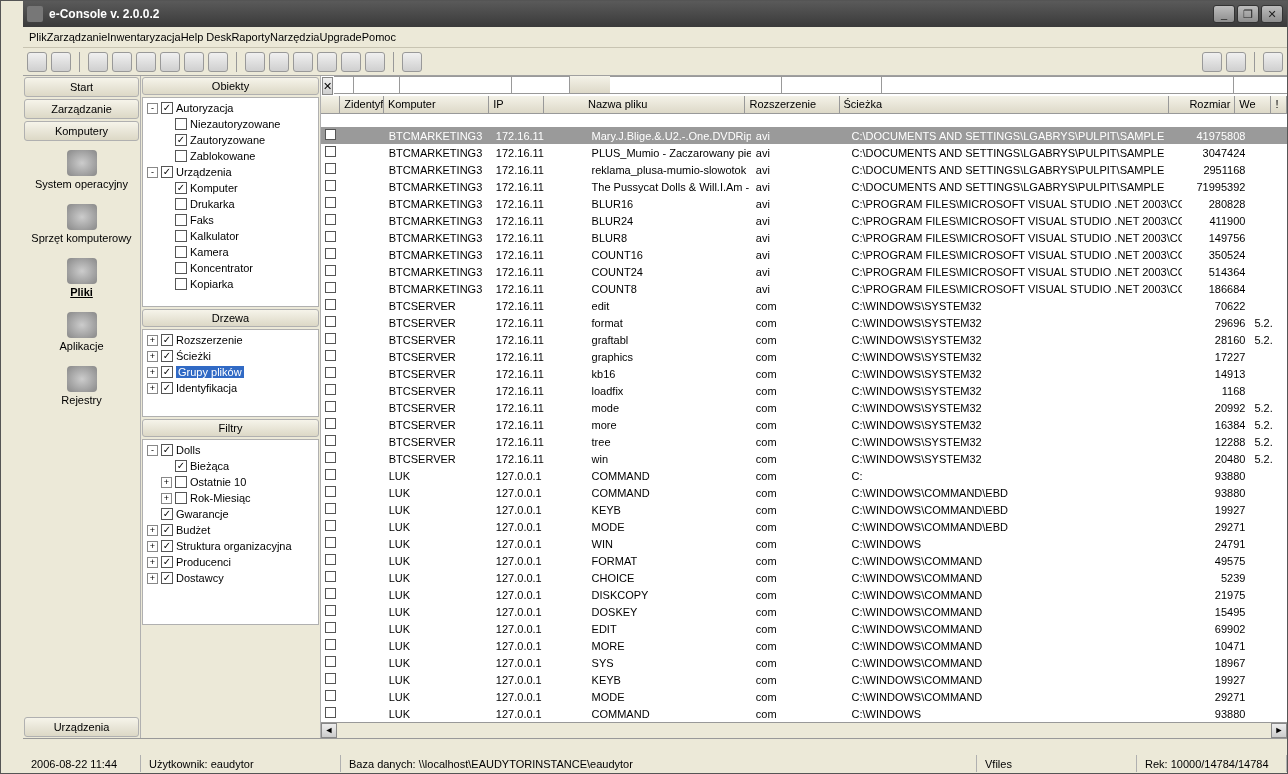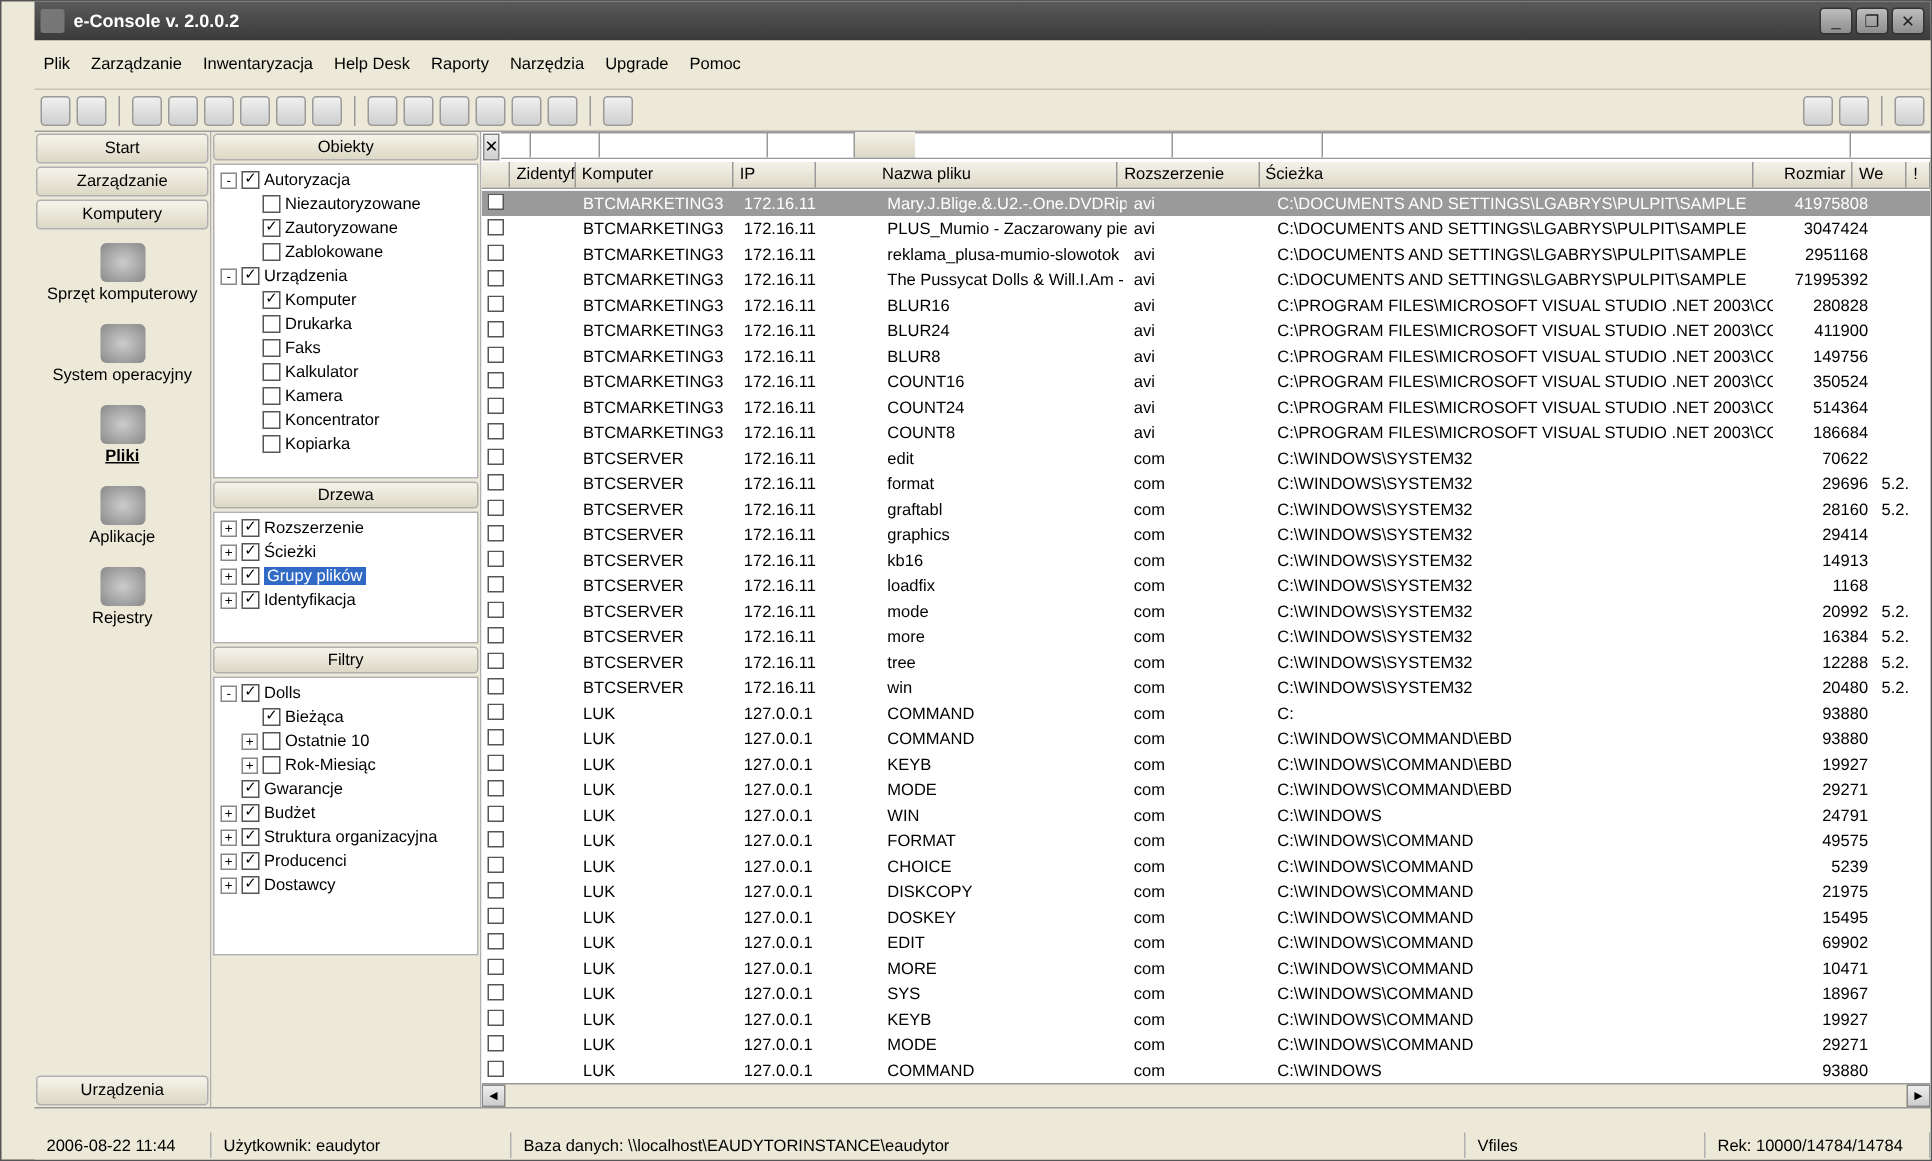--- a/index.html
+++ b/index.html
@@ -3,21 +3,21 @@
 <meta charset="utf-8">
 <style>
 * { box-sizing: border-box; margin: 0; padding: 0; }
 html, body { width: 1288px; height: 774px; overflow: hidden; font-family: Tahoma, Arial, sans-serif; font-size: 11px; background: #fff; color: #000; }
 .window { width: 1288px; height: 774px; display: flex; flex-direction: column; border: 1px solid #555; background: #ece9d8; padding-left: 22px; }
 .titlebar { height: 26px; background: linear-gradient(#5a5a5a,#3a3a3a); color: #fff; display: flex; align-items: center; padding: 0 4px; }
 .titlebar .app-icon { width: 16px; height: 16px; background: #777; border-radius: 2px; margin-right: 6px; }
 .titlebar .title { font-weight: bold; font-size: 12px; flex: 1; }
 .titlebar .winbtns { display: flex; gap: 2px; }
 .winbtn { width: 22px; height: 18px; background: linear-gradient(#bdbdbd,#8e8e8e); border: 1px solid #333; border-radius: 3px; display: flex; align-items: center; justify-content: center; font-size: 11px; cursor: pointer; color:#222; }
-.menubar { height: 33px; background: #ece9d8; display: flex; align-items: center; padding: 0 6px; gap: 14px; border-bottom: 1px solid #c8c4b2; }
+.menubar { height: 21px; background: #ece9d8; display: flex; align-items: center; padding: 0 6px; border-bottom: 1px solid #c8c4b2; }
 .menubar span { cursor: pointer; }
 .toolbar { height: 28px; background: #ece9d8; display: flex; align-items: center; padding: 0 4px; gap: 4px; border-bottom: 1px solid #a0a0a0; }
 .tbtn { width: 20px; height: 20px; background: linear-gradient(#f0f0f0,#cfcfcf); border: 1px solid #999; border-radius: 3px; cursor: pointer; }
 .tb-spacer { flex: 1; }
 .vsep { width:1px; height:20px; background:#999; margin:0 4px; }
 .body { flex: 1; display: flex; overflow: hidden; }
 .nav { width: 118px; background: #ece9d8; display: flex; flex-direction: column; border-right: 1px solid #b0b0b0; }
 .nav .btnbar { border: 1px solid #b0b0b0; background: linear-gradient(#f6f4ea,#dcd8c6); text-align: center; padding: 3px 0; cursor: pointer; margin:1px; border-radius:3px; }
 .nav .icons { flex: 1; overflow: auto; padding-top:4px; }
 .nav .navitem { text-align: center; padding: 4px 0 10px; cursor: pointer; }
@@ -111,25 +111,25 @@
     </div>
 
 <div class="body">
   <div class="nav">
     <div class="btnbar">Start</div>
     <div class="btnbar">Zarządzanie</div>
     <div class="btnbar">Komputery</div>
     <div class="icons" id="navicons">
           <div class="navitem">
             <div class="icon"></div>
-            <div>Sprzęt komputerowy</div>
+            <div>System operacyjny</div>
           </div>
           <div class="navitem">
             <div class="icon"></div>
-            <div>System operacyjny</div>
+            <div>Sprzęt komputerowy</div>
           </div>
           <div class="navitem sel">
             <div class="icon"></div>
             <div>Pliki</div>
           </div>
           <div class="navitem">
             <div class="icon"></div>
             <div>Aplikacje</div>
           </div>
           <div class="navitem">
@@ -452,21 +452,21 @@
                   <div class="cell col-we">5.2.</div>
                 </div>
                 <div class="row">
                   <div class="cell col-chk"><span class="chk"></span></div>
                   <div class="cell col-id"></div>
                   <div class="cell col-comp">BTCSERVER</div>
                   <div class="cell col-ip">172.16.11</div>
                   <div class="cell col-fname">graphics</div>
                   <div class="cell col-ext">com</div>
                   <div class="cell col-path">C:\WINDOWS\SYSTEM32</div>
-                  <div class="cell col-size num">29414</div>
+                  <div class="cell col-size num">17227</div>
                   <div class="cell col-we"></div>
                 </div>
                 <div class="row">
                   <div class="cell col-chk"><span class="chk"></span></div>
                   <div class="cell col-id"></div>
                   <div class="cell col-comp">BTCSERVER</div>
                   <div class="cell col-ip">172.16.11</div>
                   <div class="cell col-fname">kb16</div>
                   <div class="cell col-ext">com</div>
                   <div class="cell col-path">C:\WINDOWS\SYSTEM32</div>

